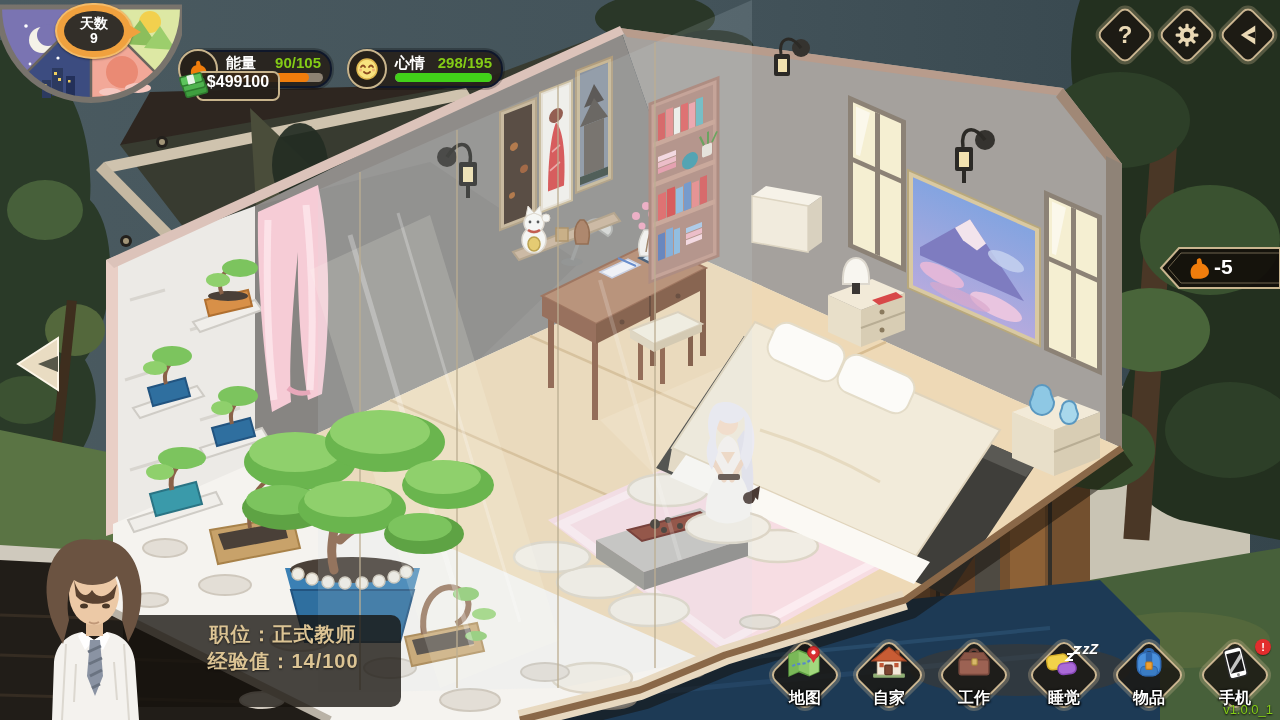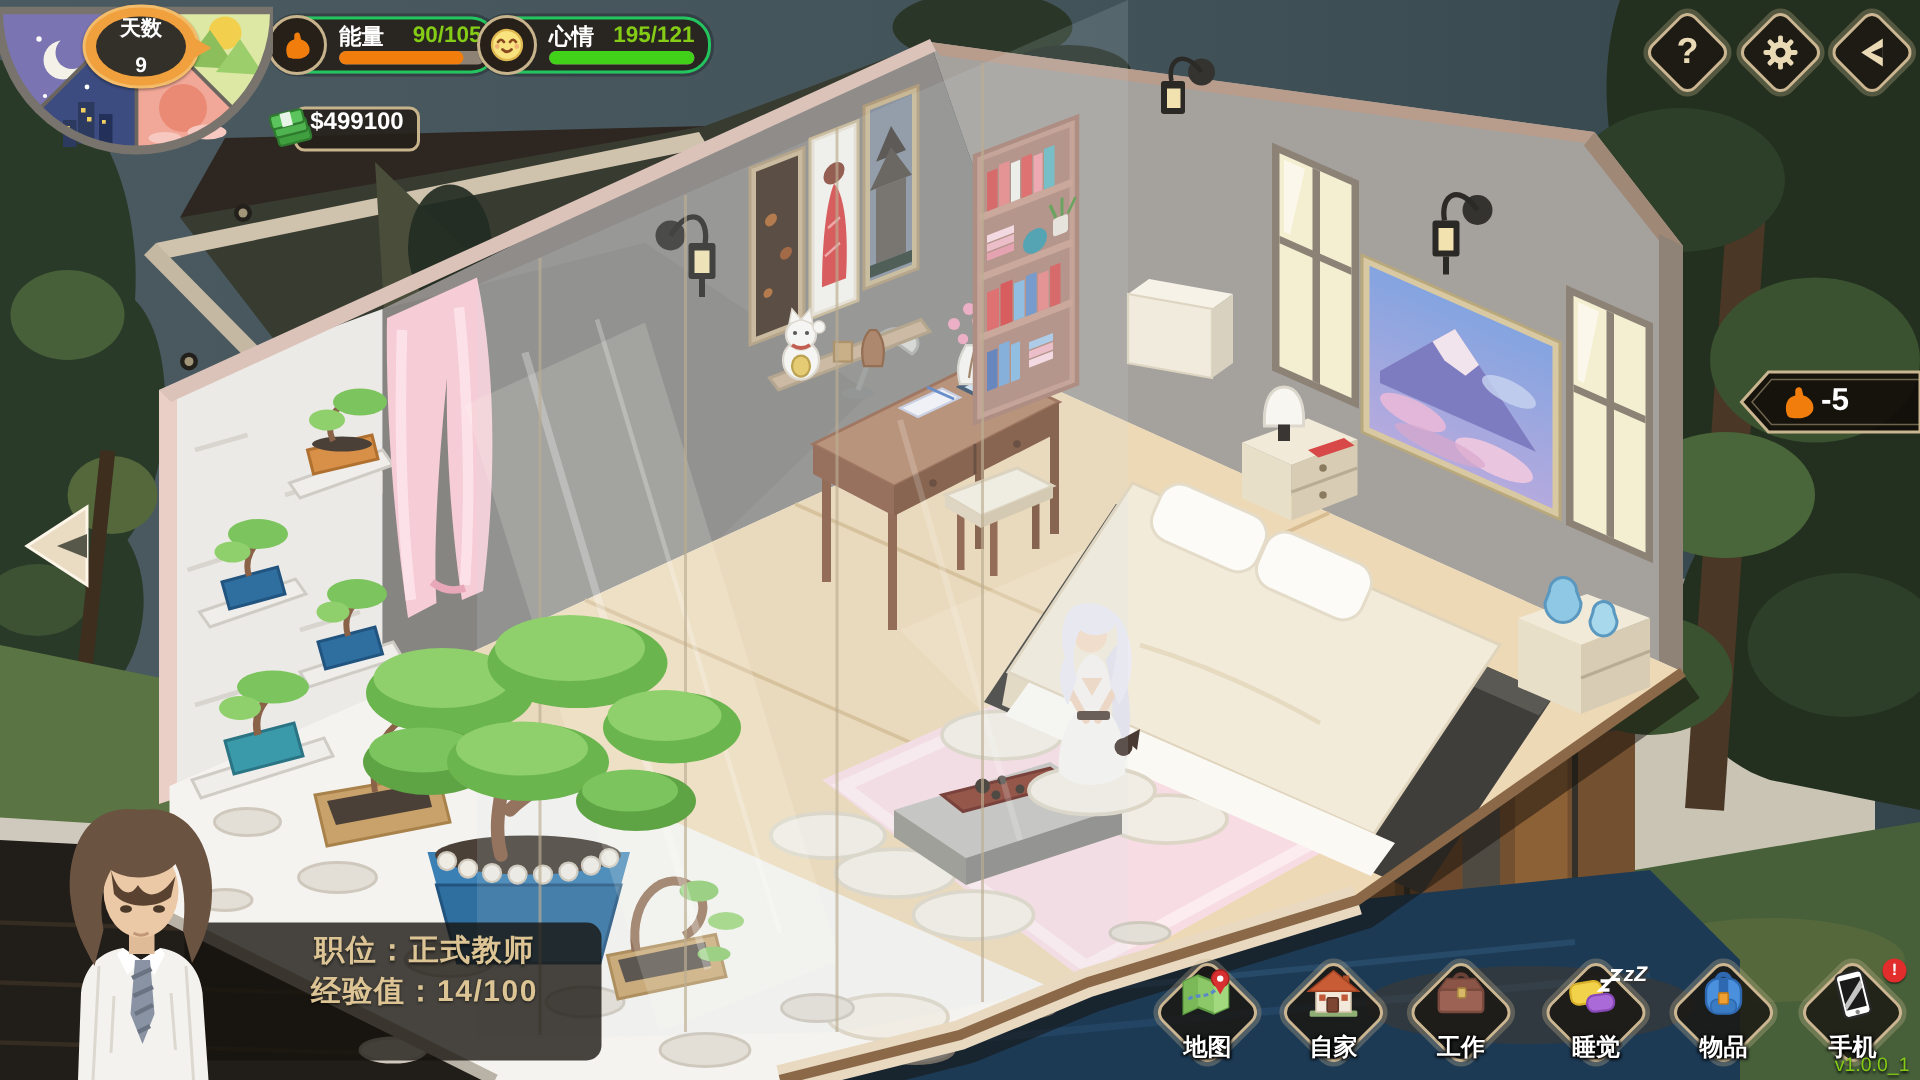--- a/index.html
+++ b/index.html
@@ -2,43 +2,43 @@
 <html><head>
 <meta charset="utf-8">
 <style>
   html,body{margin:0;padding:0;background:#222;}
   .stage{position:relative;width:1280px;height:720px;overflow:hidden;
          font-family:"Liberation Sans","DejaVu Sans",sans-serif;background:#44525a;}
   .stage svg.scene{position:absolute;left:0;top:0;z-index:0;}
 
   
   .stat-pill{position:absolute;height:34px;background:rgba(38,32,25,.9);
-    border:2px solid #22c55e;border-radius:18px;box-shadow:0 0 0 2px rgba(0,0,0,.25);z-index:30;}
+    border:2px solid #0f172a;border-radius:18px;box-shadow:0 0 0 2px rgba(0,0,0,.25);z-index:30;margin-top:39px;}
   .stat-pill .icon-circle{position:absolute;left:-4px;top:-3px;width:36px;height:36px;border-radius:50%;
     background:#262019;border:2px solid #c8b48c;display:flex;align-items:center;justify-content:center;}
   .stat-pill .lbl{position:absolute;left:44px;top:2px;font-size:15px;font-weight:bold;color:#fff;}
   .stat-pill .val{position:absolute;right:9px;top:2px;font-size:15px;font-weight:bold;color:#84cc16;}
   .stat-pill .track{position:absolute;left:44px;top:21px;width:97px;height:9px;border-radius:5px;background:#8d8273;overflow:hidden;}
   .stat-pill .fill{height:100%;border-radius:5px;}
   #energy-pill{left:180px;top:11px;width:148px;}
-  #mood-pill{left:320px;top:11px;width:150px;}
+  #mood-pill{left:349px;top:11px;width:150px;}
   #energy-pill .fill{background:#f07d0c;}
   #mood-pill .fill{background:#41d119;}
 
   .money-pill{position:absolute;left:196px;top:71px;width:80px;height:26px;background:rgba(38,32,25,.9);
     border:2px solid #c8b48c;border-radius:7px;z-index:30;display:flex;align-items:flex-start;justify-content:center;}
   .money-pill .txt{font-size:16px;font-weight:bold;color:#fff;}
   .money-pill svg{position:absolute;left:-22px;top:-7px;}
 
   
   .day-dial{position:absolute;left:0px;top:0px;width:182px;height:112px;z-index:31;}
   .day-badge{position:absolute;left:55px;top:3px;width:74px;height:52px;background:#f0a13e;
      border-radius:50% / 52%;border:2px solid #f3bc6a;box-shadow:0 1px 2px rgba(0,0,0,.4);}
   .day-badge .inner{position:absolute;left:7px;top:6px;right:7px;bottom:6px;background:#332f29;border-radius:50%/52%;
-     display:flex;flex-direction:column;align-items:center;justify-content:space-between;line-height:1.05;}
+     display:flex;flex-direction:column;align-items:center;justify-content:center;line-height:1.05;}
   .day-badge .dlab{font-size:14px;font-weight:bold;color:#fff;}
   .day-badge .dval{font-size:14px;font-weight:bold;color:#fff;}
   .day-badge .ptr{position:absolute;right:-10px;top:20px;width:0;height:0;
      border-top:7px solid transparent;border-bottom:7px solid transparent;border-left:12px solid #f0a13e;}
 
   
   .dbtn{position:absolute;width:38px;height:38px;transform:rotate(45deg);background:rgba(28,24,19,.88);
      border:2px solid #cbb691;border-radius:8px;box-shadow:0 0 0 3px rgba(203,182,145,.3);z-index:30;cursor:pointer;}
   .dbtn .ic{position:absolute;inset:0;transform:rotate(-45deg);display:flex;align-items:center;justify-content:center;
      color:#ead9b5;font-weight:bold;font-size:24px;}
@@ -620,21 +620,21 @@
   <div class="icon-circle">
     <svg width="24" height="24" viewBox="0 0 24 24">
           <circle cx="12" cy="12" r="10" fill="#f8e37e" stroke="#e0b850" stroke-width="1.5"></circle>
       <path d="M6 10 q2 -3 4 0 M14 10 q2 -3 4 0" stroke="#8a4a20" stroke-width="1.8" fill="none" stroke-linecap="round"></path>
       <path d="M9 15 q3 3 6 0" stroke="#8a4a20" stroke-width="1.8" fill="none" stroke-linecap="round"></path>
       <circle cx="5.5" cy="13" r="1.6" fill="#f0a070" opacity=".7"></circle>
           <circle cx="18.5" cy="13" r="1.6" fill="#f0a070" opacity=".7"></circle>
         </svg>
   </div>
   <span class="lbl">心情</span>
-  <span class="val">195/121</span>
+  <span class="val">298/195</span>
   <div class="track">
         <div class="fill" style="width: 100%;"></div>
       </div>
 </div>
 
 <div class="money-pill">
   <svg width="40" height="40" viewBox="0 0 40 40">
     <g transform="rotate(-14 20 20)">
       <rect x="8" y="20" width="22" height="9" rx="2" fill="#3f9f3f" stroke="#2e7a2e" stroke-width="1.5"></rect>
       <rect x="7" y="14" width="22" height="9" rx="2" fill="#4fb34f" stroke="#2e7a2e" stroke-width="1.5"></rect>

